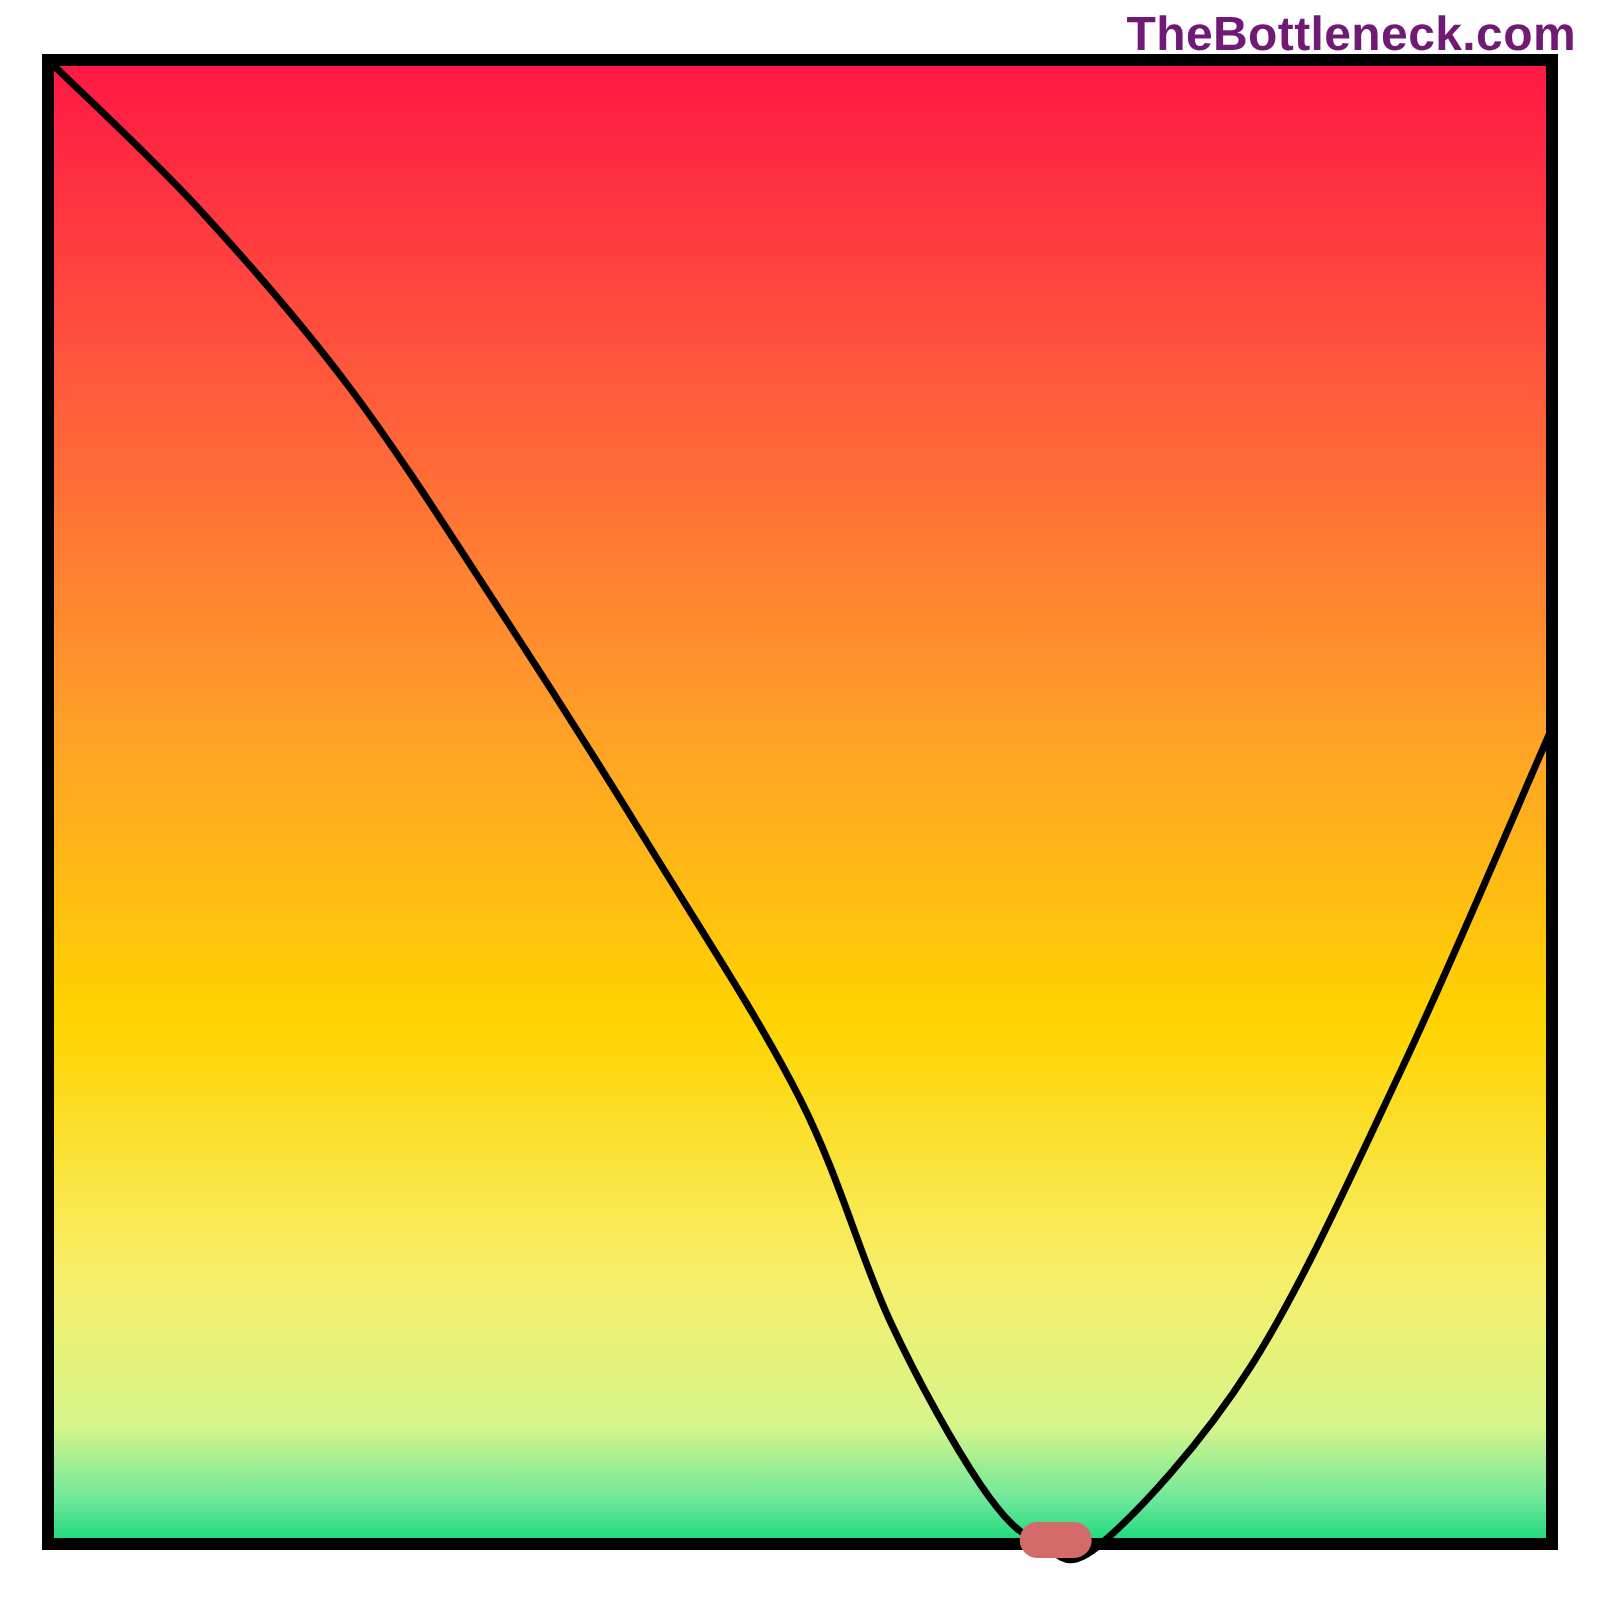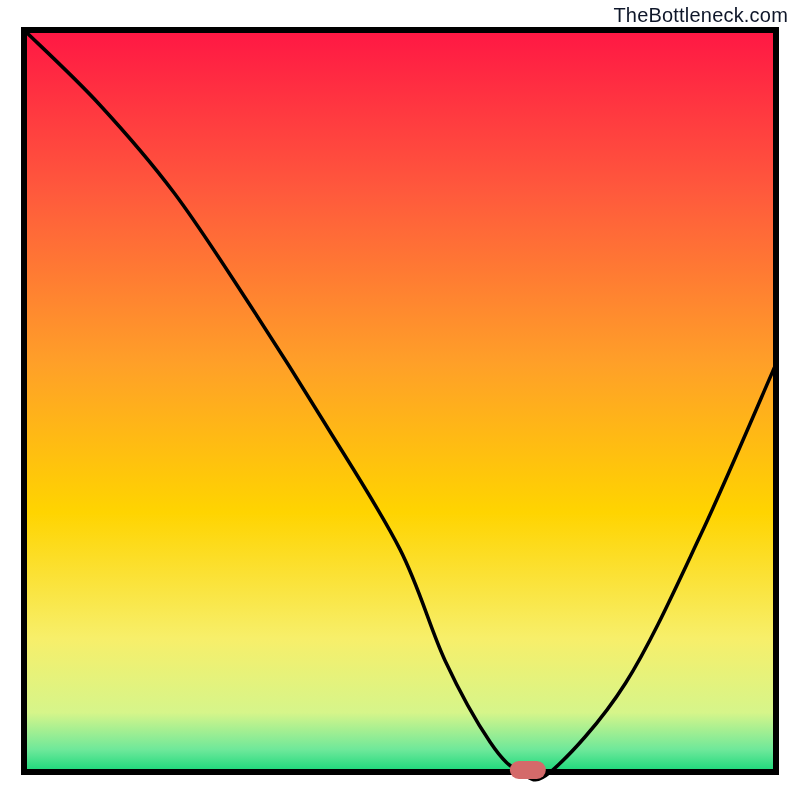--- a/index.html
+++ b/index.html
@@ -13,23 +13,23 @@
   }
   .container {
     position: relative;
     width: 800px;
     height: 800px;
   }
   .watermark {
     position: absolute;
     top: 4px;
     right: 12px;
-    font-size: 20px;
-    font-weight: 400;
-    color: #0f172a;
+    font-size: 24px;
+    font-weight: 700;
+    color: #701a75;
     letter-spacing: 0.2px;
     z-index: 10;
     pointer-events: none;
   }
   svg.chart {
     display: block;
   }
 </style>
 </head>
 <body>

